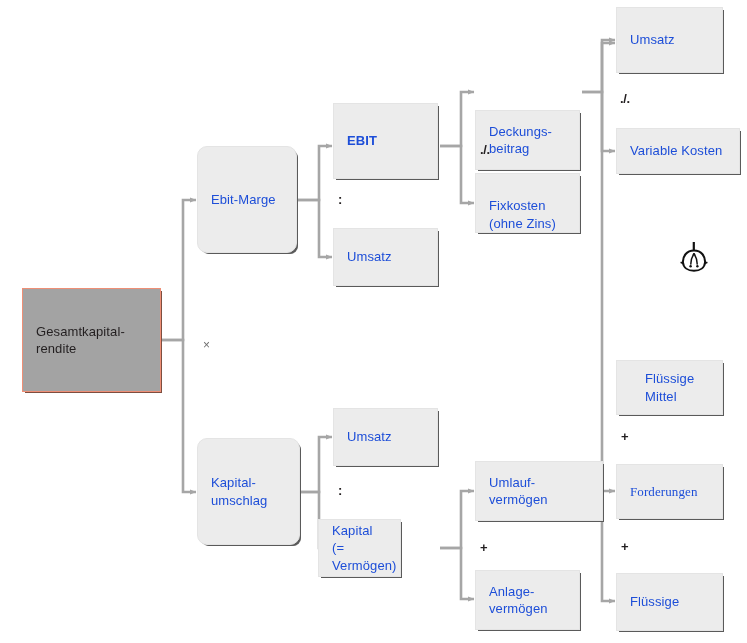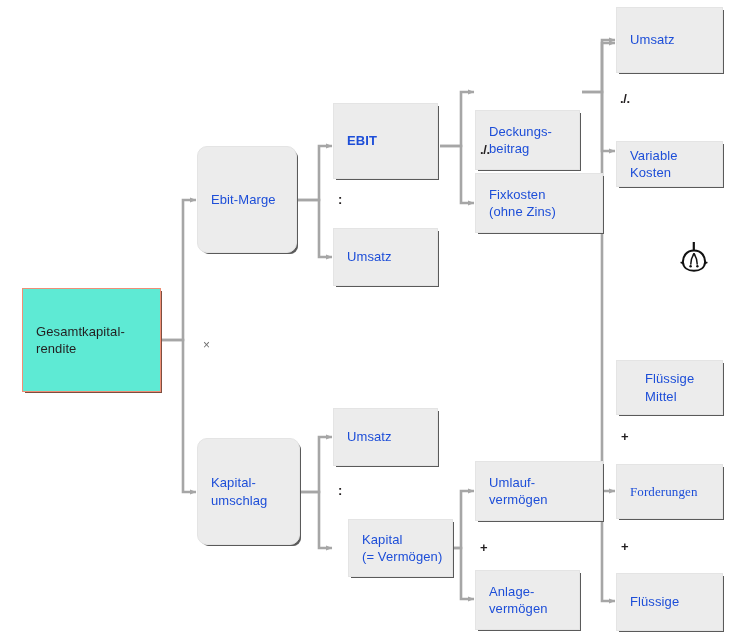--- a/index.html
+++ b/index.html
@@ -26,21 +26,21 @@
     align-items:center;
     padding-left:13px;
     padding-right:6px;
     color:#1d4ed8;
     font-size:13px;
     line-height:1.33;
     letter-spacing:.1px;
     white-space:pre-line;
   }
   .node.root{
-    background:#5eead4;
+    background:#a3a3a3;
     border:1px solid #ee8f76;
     box-shadow:2px 2px 0 -1px #7d4e40, 3px 3px 0 -2px #8c5a4b;
     color:#231f20;
   }
   .node .lbl{display:block;}
 
   
   .op{
     position:absolute;
     color:#231f20;
@@ -112,50 +112,50 @@
   </div>
 
   <div class="node" style="left:333px;top:228px;width:105px;height:58px;">
     <span class="lbl">Umsatz</span>
   </div>
 
   <div class="node" style="left:333px;top:408px;width:105px;height:58px;">
     <span class="lbl">Umsatz</span>
   </div>
 
-  <div class="node" style="left:348px;top:519px;width:105px;height:58px;">
+  <div class="node" style="left:318px;top:519px;width:83px;height:58px;">
     <span class="lbl">Kapital
 (= Vermögen)</span>
   </div>
 
   <div class="node" style="left:475px;top:62px;width:105px;height:60px;margin-top:48px;">
     <span class="lbl">Deckungs-
 beitrag</span>
   </div>
 
-  <div class="node" style="left:475px;top:173px;width:128px;height:60px;">
+  <div class="node" style="left:475px;top:173px;width:105px;height:60px;align-items:flex-end;">
     <span class="lbl">Fixkosten
 (ohne Zins)</span>
   </div>
 
   <div class="node" style="left:475px;top:461px;width:128px;height:60px;">
     <span class="lbl">Umlauf-
 vermögen</span>
   </div>
 
   <div class="node" style="left:475px;top:570px;width:105px;height:60px;">
     <span class="lbl">Anlage-
 vermögen</span>
   </div>
 
   <div class="node" style="left:616px;top:7px;width:107px;height:66px;">
     <span class="lbl">Umsatz</span>
   </div>
 
-  <div class="node" style="left:616px;top:141px;width:107px;height:46px;">
+  <div class="node" style="left:616px;top:128px;width:124px;height:46px;">
     <span class="lbl">Variable Kosten</span>
   </div>
 
   <div class="node" style="left:616px;top:360px;width:107px;height:55px;padding-left:28px;">
     <span class="lbl">Flüssige Mittel</span>
   </div>
 
   <div class="node" style="left:616px;top:464px;width:107px;height:55px;font-family:Liberation Serif, serif;">
     <span class="lbl">Forderungen</span>
   </div>

